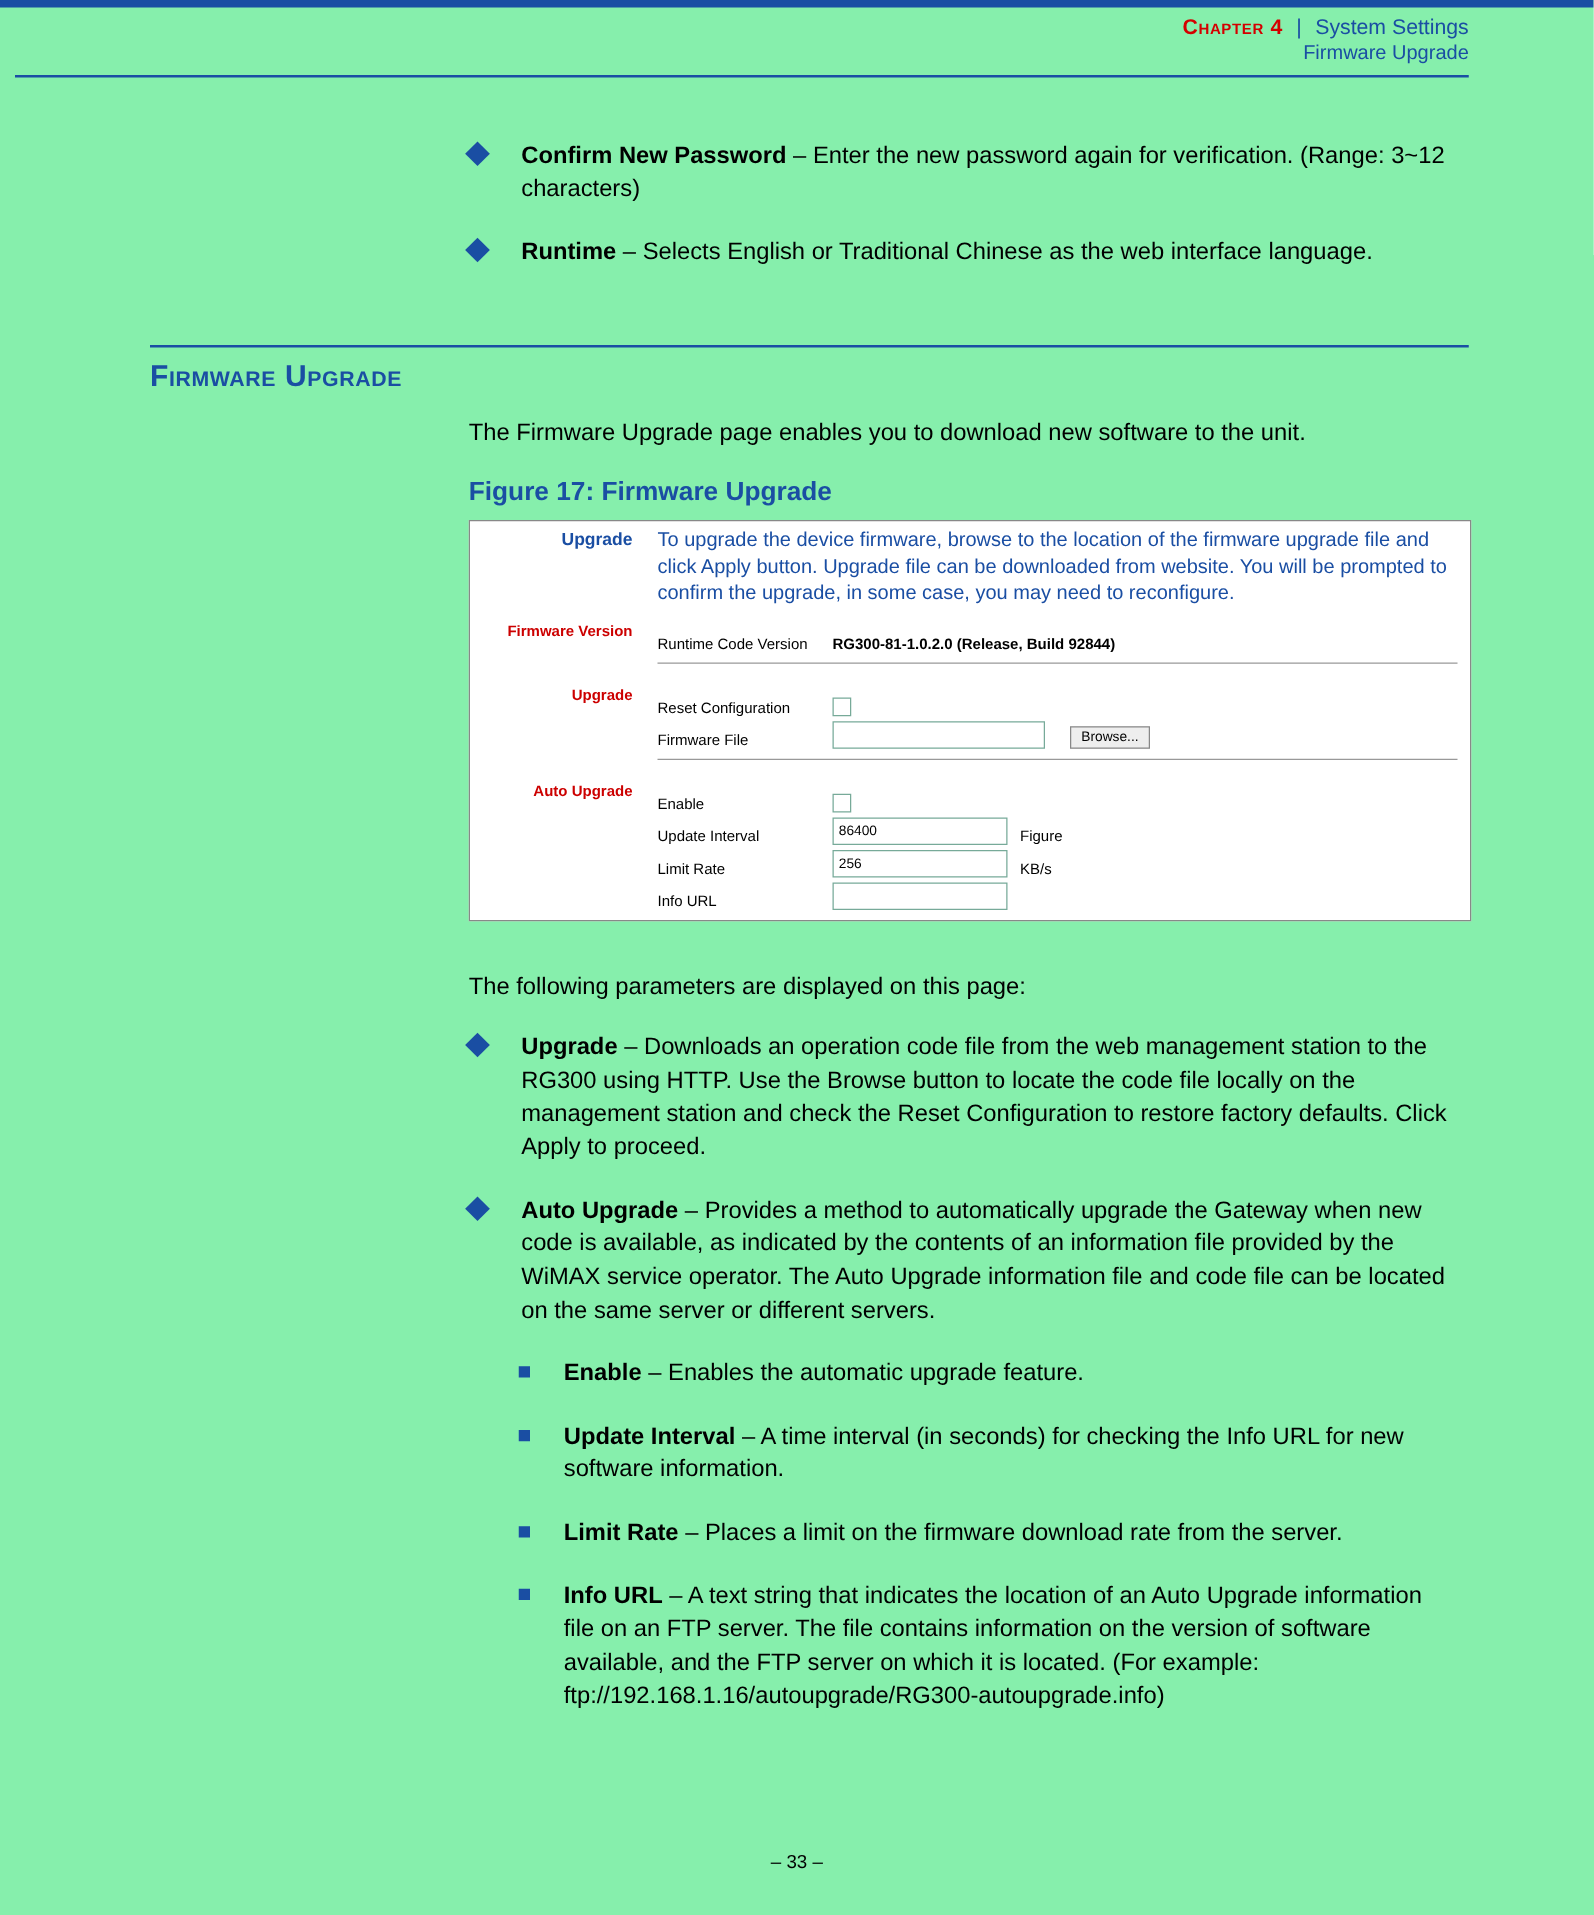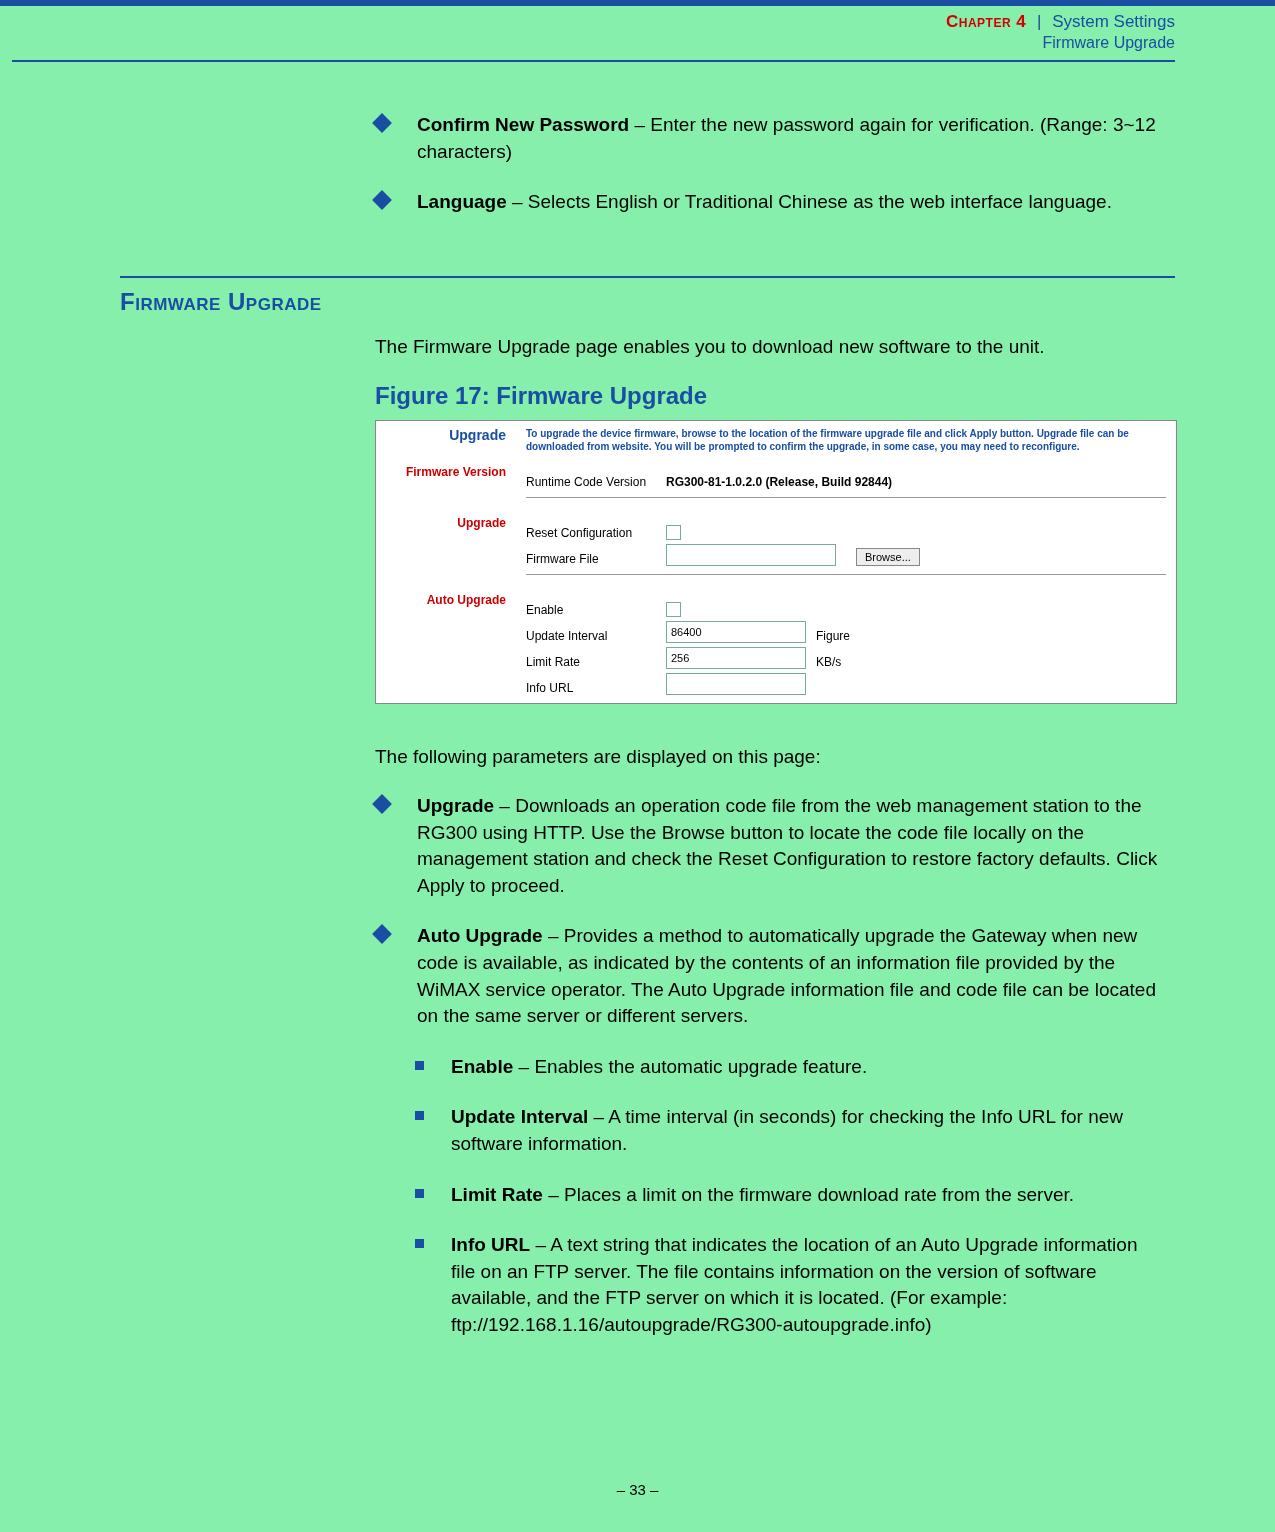--- a/index.html
+++ b/index.html
@@ -91,21 +91,21 @@
     margin: 0 0 18px 0;
   }
   .para {
     font-size: 19px;
     line-height: 1.4;
     margin: 0 0 22px 0;
   }
   .fig-caption {
     color: #1a4ea3;
     font-weight: bold;
-    font-size: 24px;
+    font-size: 21px;
     margin: 0 0 10px 0;
   }
   
   .shot {
     border: 1px solid #888;
     width: 800px;
     font-family: Arial, sans-serif;
     font-size: 12px;
     background: #fff;
     margin-bottom: 40px;
@@ -126,23 +126,22 @@
     color: #1a4ea3;
     font-size: 14px;
   }
   .shot-right {
     flex: 1;
     padding: 6px 10px;
     color: #000;
   }
   .shot-help {
     color: #1a4ea3;
-    font-size: 10px;
+    font-size: 16px;
     line-height: 1.3;
-    font-weight: bold;
   }
   .shot-field {
     display: flex;
     align-items: flex-end;
     height: 22px;
     padding: 2px 0;
   }
   .shot-label {
     width: 140px;
     color: #000;
@@ -228,21 +227,21 @@
 
   <div class="content">
 
     <div class="body-block">
       <div class="bul-item">
         <span class="diamond"></span>
         <span class="bold">Confirm New Password</span><span> – Enter the new password again for verification. (Range: 3~12 characters)</span>
       </div>
       <div class="bul-item">
         <span class="diamond"></span>
-        <span class="bold">Language</span><span> – Selects English or Traditional Chinese as the web interface language.</span>
+        <span class="bold">Runtime</span><span> – Selects English or Traditional Chinese as the web interface language.</span>
       </div>
     </div>
 
     <div class="section-rule"></div>
     <div class="section-heading">Firmware Upgrade</div>
 
     <div class="body-block">
       <p class="para">The Firmware Upgrade page enables you to download new software to the unit.</p>
       <div class="fig-caption">Figure 17:  Firmware Upgrade</div>
 

